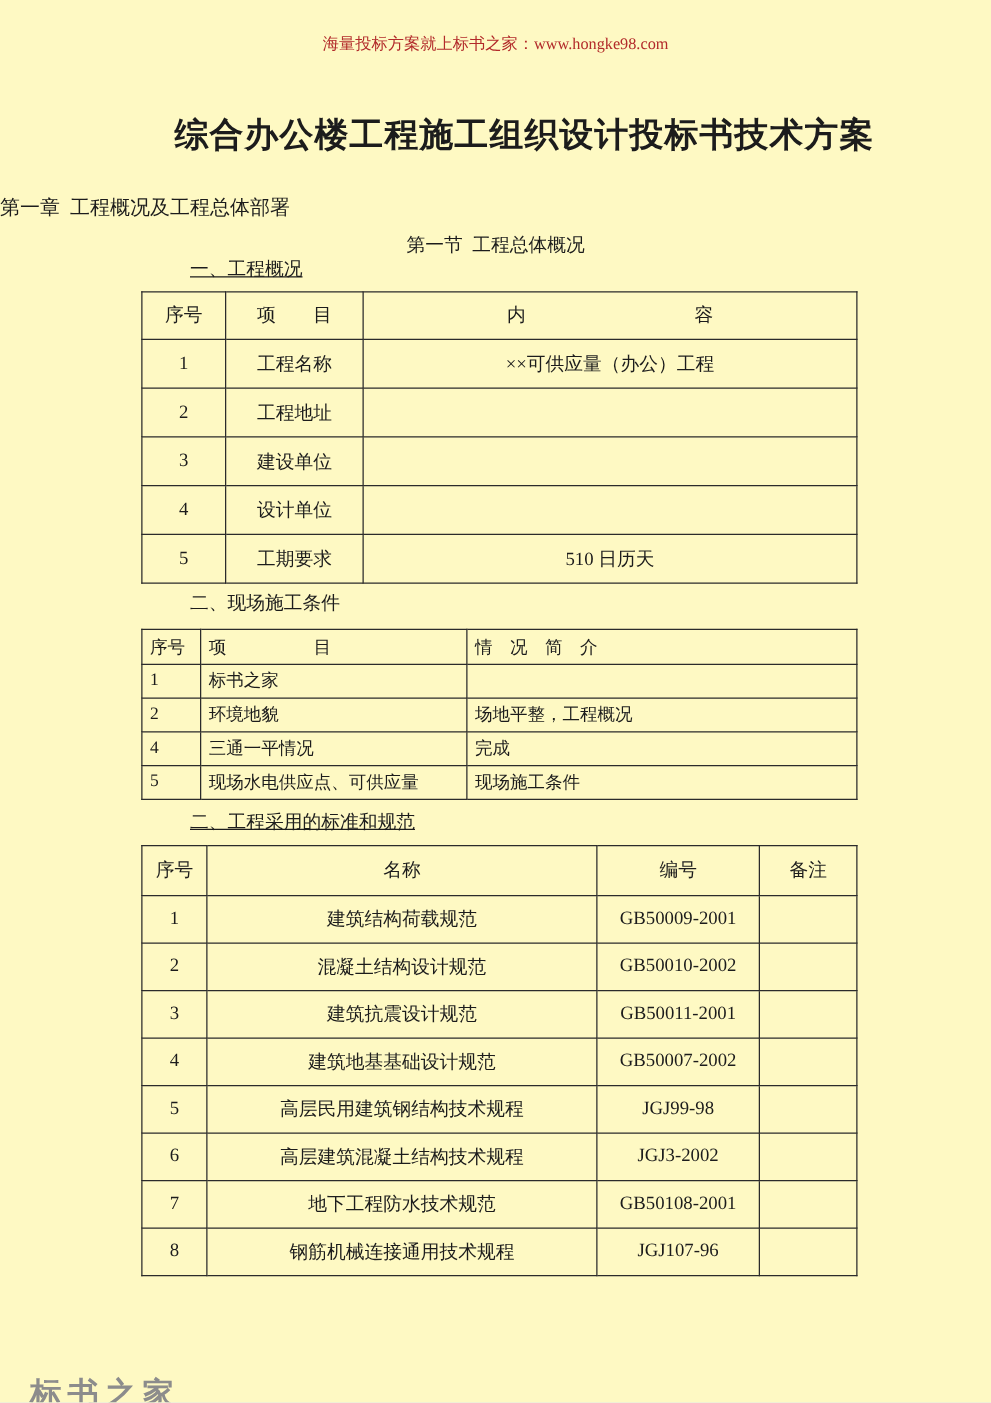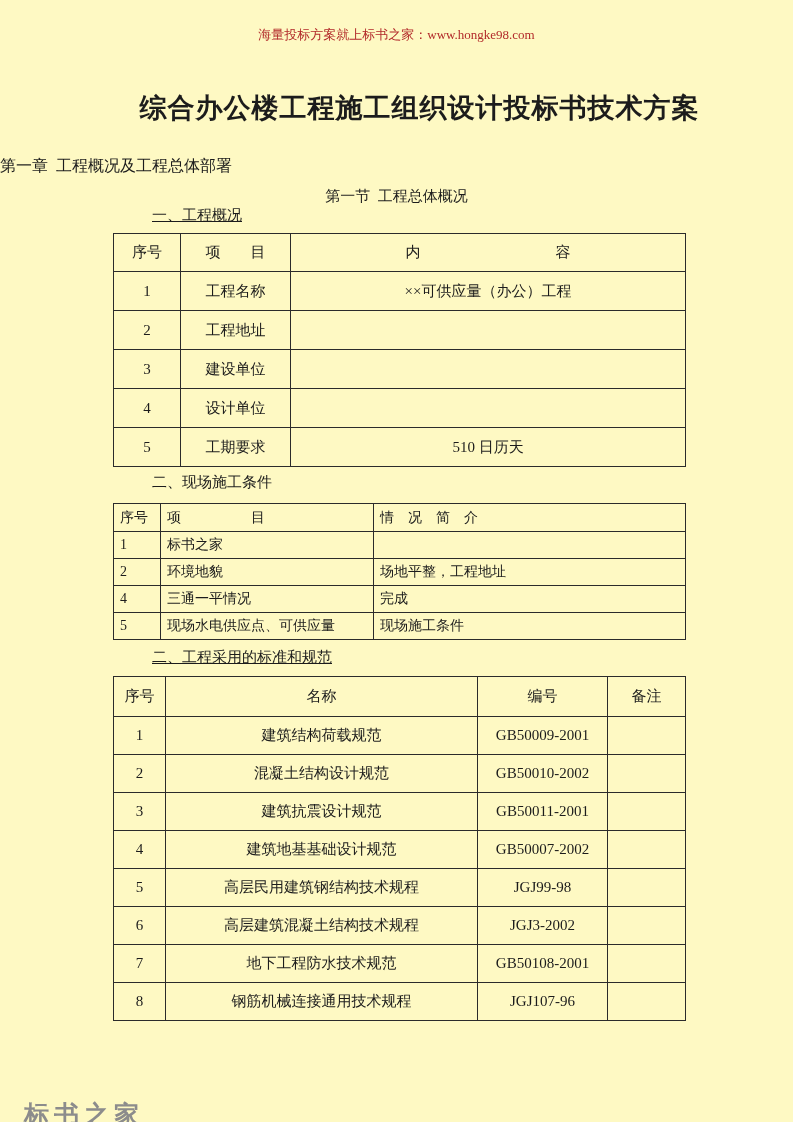--- a/index.html
+++ b/index.html
@@ -138,21 +138,21 @@
 
   <table class="tbl t2">
     <colgroup><col class="c1"><col class="c2"><col class="c3"></colgroup>
     <thead>
       <tr>
         <th>序号</th>
         <th>项　　　　　目</th>
         <th>情　况　简　介</th>
       </tr>
     </thead>
-    <tbody><tr><td>1</td><td>标书之家</td><td></td></tr><tr><td>2</td><td>环境地貌</td><td>场地平整，工程地址</td></tr><tr><td>4</td><td>三通一平情况</td><td>完成</td></tr><tr><td>5</td><td>现场水电供应点、可供应量</td><td>现场施工条件</td></tr></tbody>
+    <tbody><tr><td>1</td><td>标书之家</td><td></td></tr><tr><td>2</td><td>环境地貌</td><td>场地平整，工程概况</td></tr><tr><td>4</td><td>三通一平情况</td><td>完成</td></tr><tr><td>5</td><td>现场水电供应点、可供应量</td><td>现场施工条件</td></tr></tbody>
   </table>
 
   <div class="sub-heading sub-3">二、工程采用的标准和规范</div>
 
   <table class="tbl t3">
     <colgroup><col class="c1"><col class="c2"><col class="c3"><col class="c4"></colgroup>
     <thead>
       <tr>
         <th>序号</th>
         <th>名称</th>

